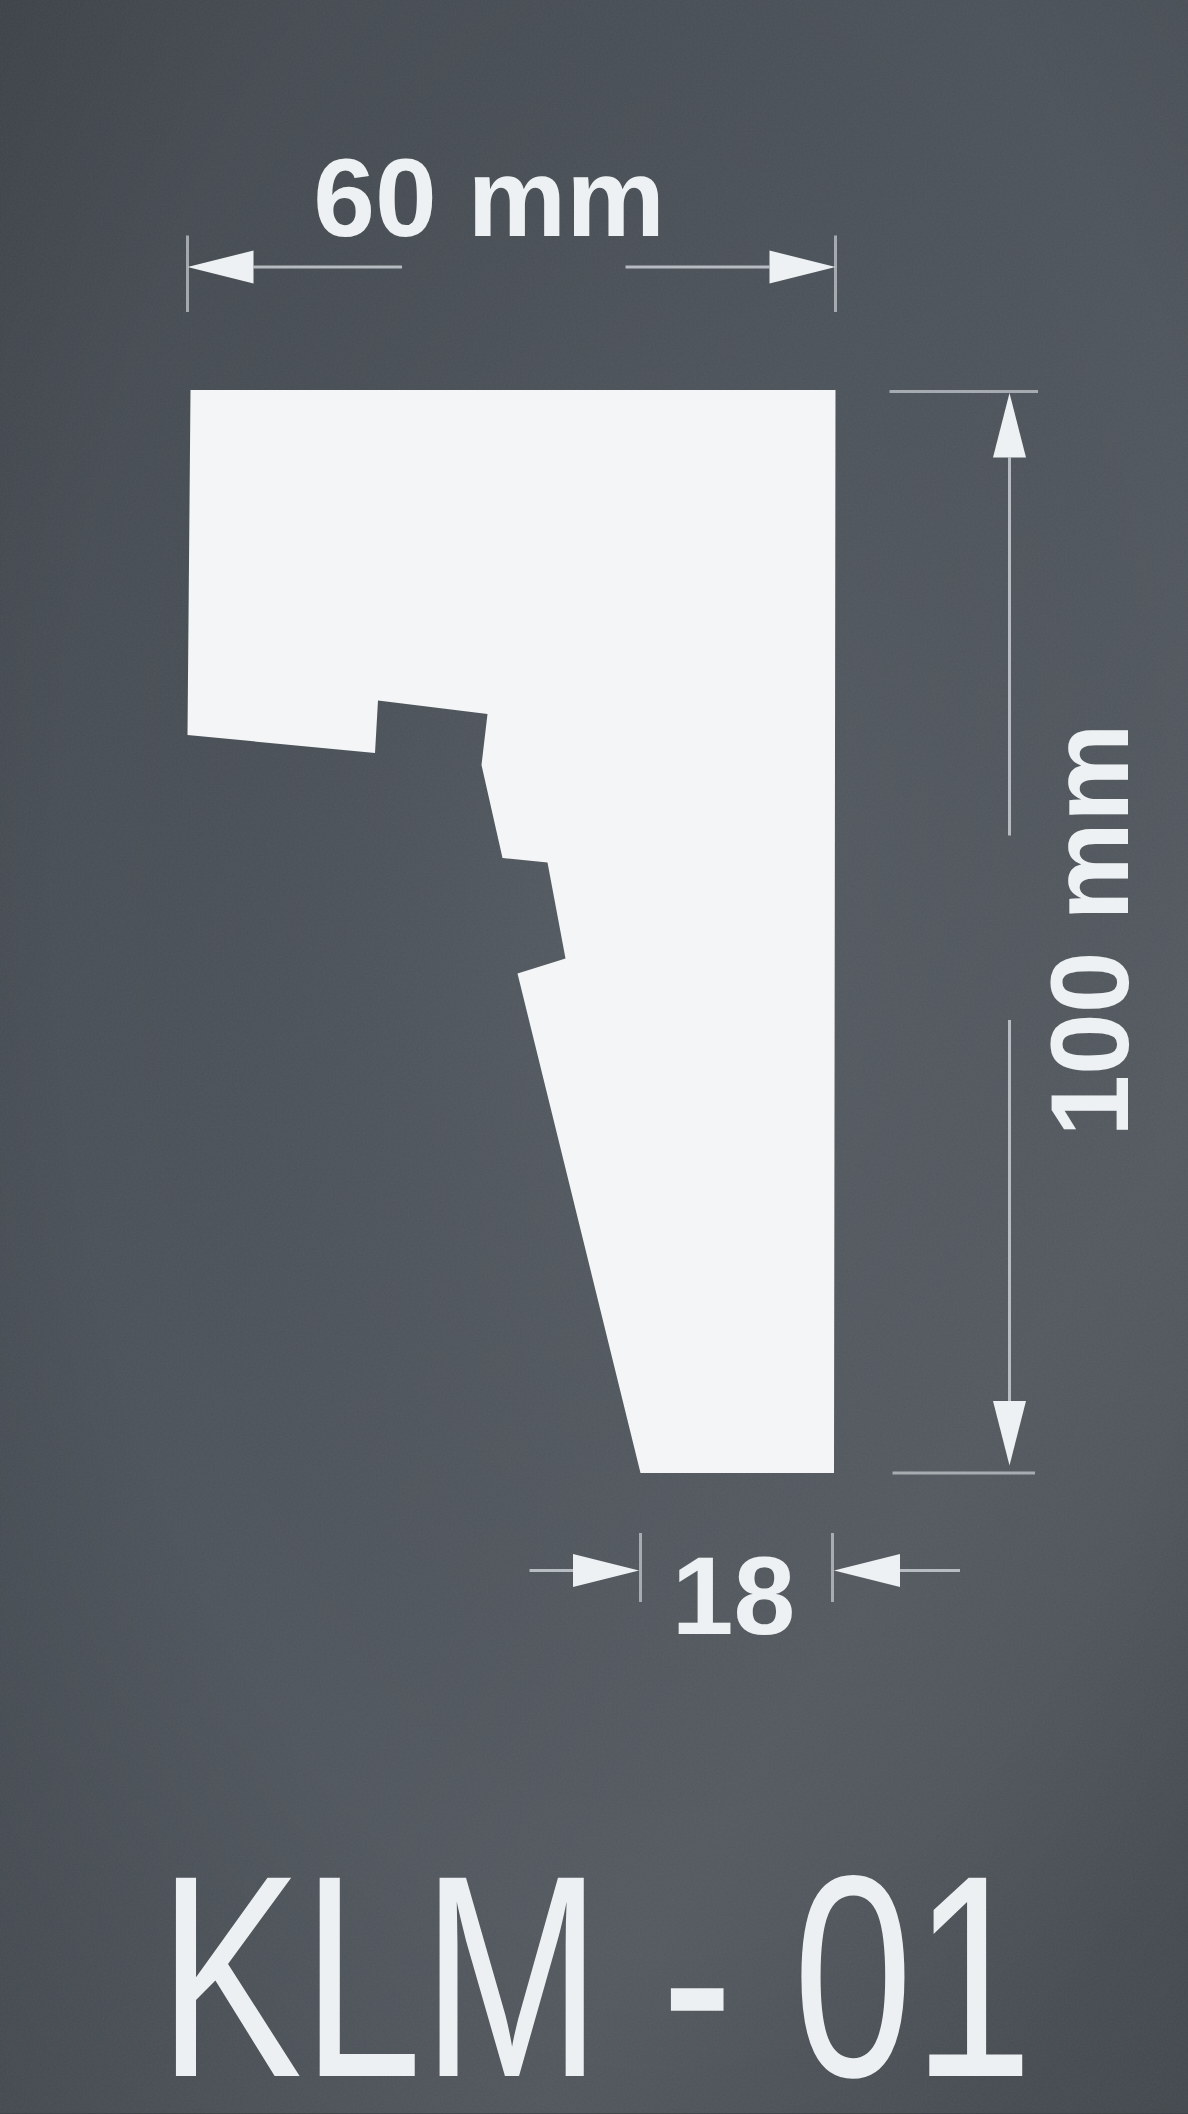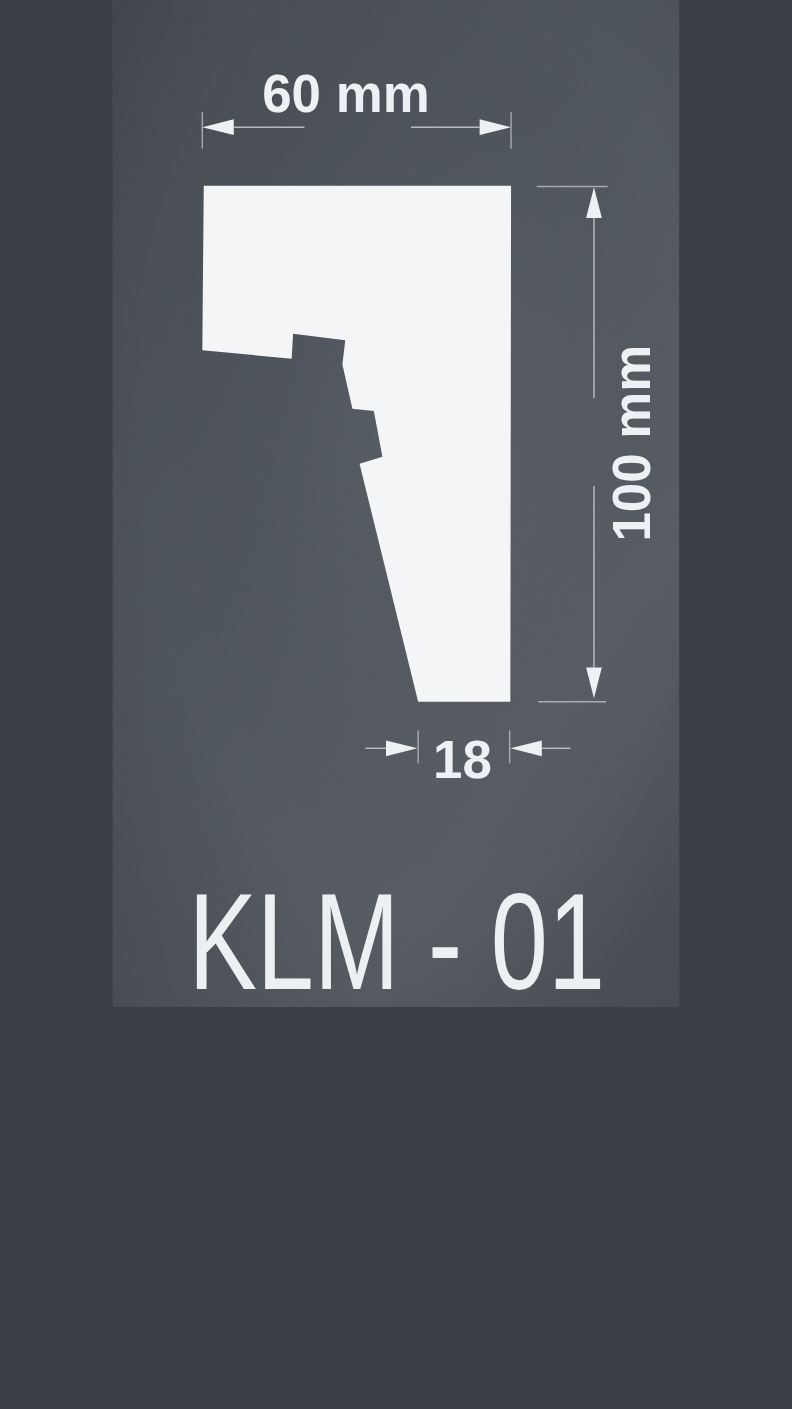--- a/index.html
+++ b/index.html
@@ -3,21 +3,21 @@
 <meta charset="utf-8">
 <style>
   html, body {
     margin: 0;
     padding: 0;
     background: #3a4045;
   }
   .stage {
     position: relative;
     width: 792px;
-    height: 1007px;
+    height: 1409px;
     overflow: hidden;
   }
   .stage svg {
     position: absolute;
     inset: 0;
     width: 100%;
     height: 100%;
     display: block;
   }
   .dim-line {

